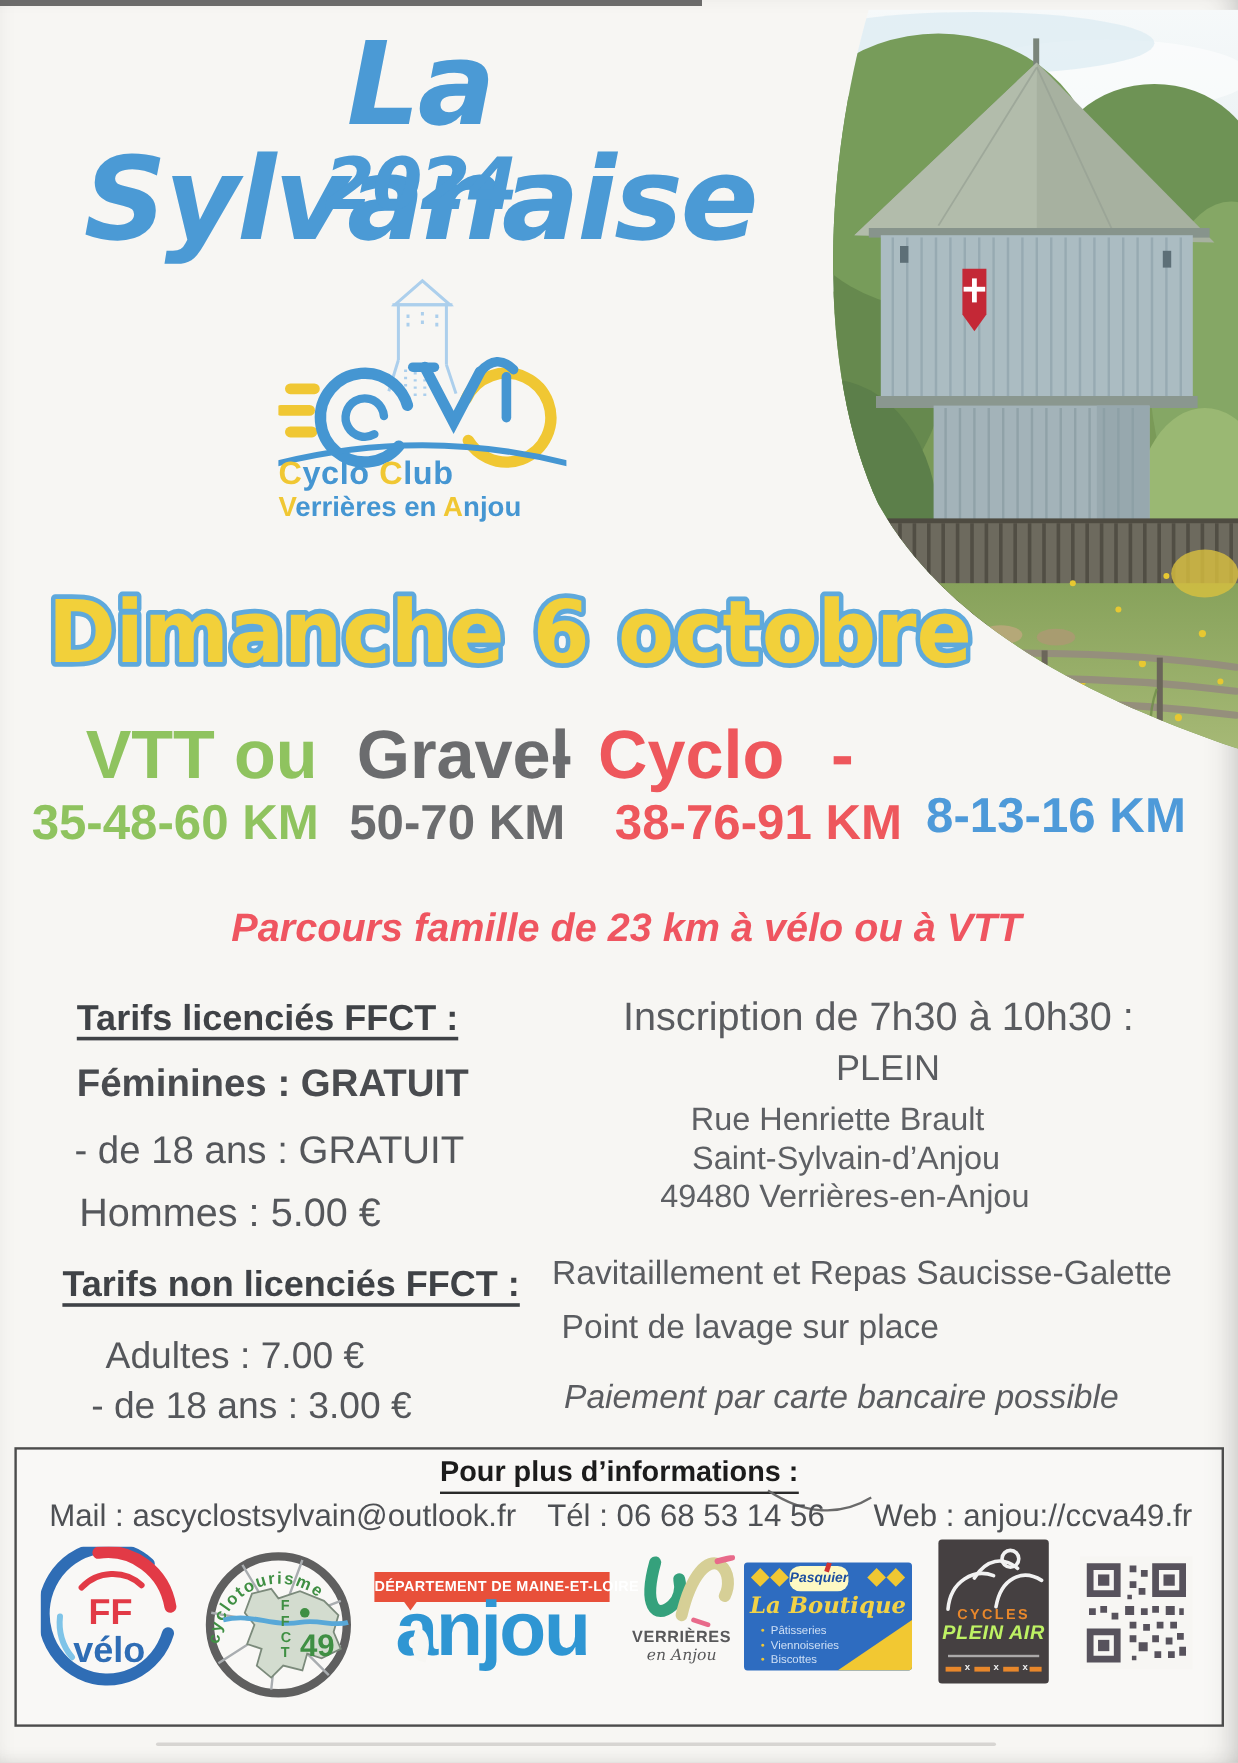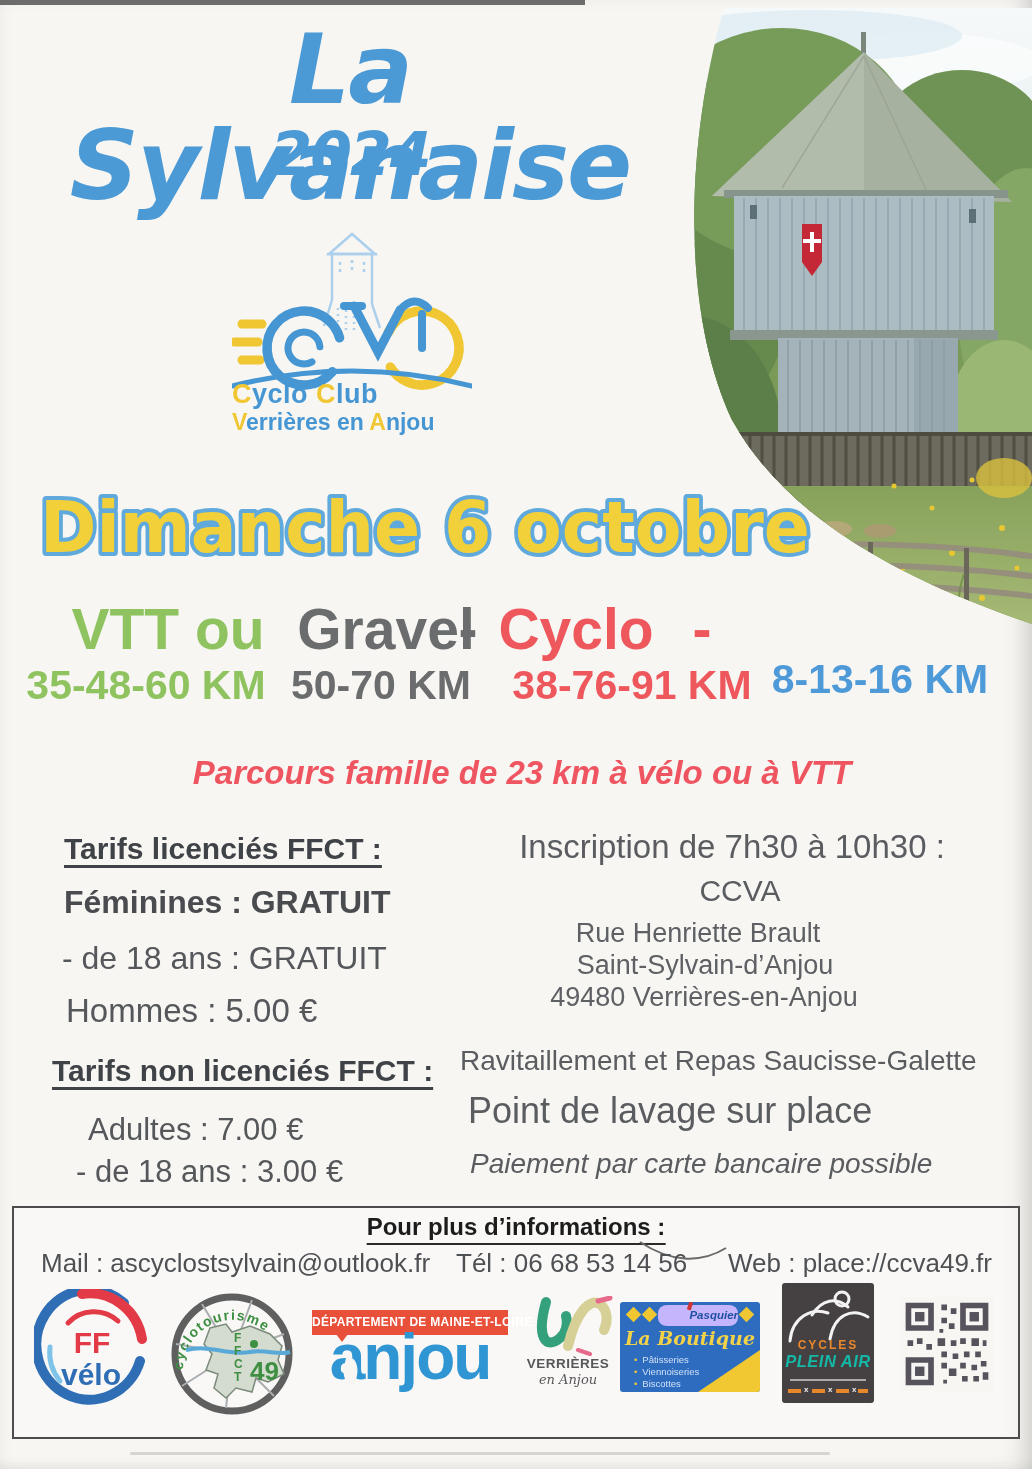--- a/index.html
+++ b/index.html
@@ -34,30 +34,30 @@
   .colline{font-size:31px;color:#55575b;white-space:nowrap;}
   .bold{font-weight:bold;color:#494b4f;}
   .italic{font-style:italic;}
   
   .footbox{left:12px;top:1206px;width:1004px;height:229px;border:2px solid #4c4c4c;background:rgba(255,255,255,.25);}
   .foothead{top:1213px;left:516px;font-weight:bold;font-size:24px;color:#1c1c1c;border-bottom:2.5px solid #2a2a2a;padding-bottom:2px;white-space:nowrap;}
   .contact{top:1248px;font-size:26px;color:#4e5054;white-space:nowrap;}
   
   .pq-card{left:620px;top:1302px;width:140px;height:90px;background:#2e6cc0;border-radius:3px;overflow:hidden;}
   .pq-diamond{position:absolute;width:11px;height:11px;background:#f0c733;transform:rotate(45deg);top:7px;}
-  .pq-banner{position:absolute;left:38px;top:3px;width:80px;height:21px;background:#c4b5fd;border-radius:9px/8px;text-align:right;}
+  .pq-banner{position:absolute;left:38px;top:3px;width:49px;height:21px;background:#fef9c3;border-radius:9px/8px;text-align:center;}
   .pq-brand{font-size:11.5px;font-weight:bold;font-style:italic;color:#1e4fa0;line-height:21px;}
   .pq-tick{position:absolute;left:30px;top:-3px;width:4px;height:8px;background:#cf3333;transform:rotate(18deg);}
   .pq-boutique{position:absolute;left:0;top:25px;width:100%;text-align:center;font-family:"DejaVu Serif",serif;font-style:italic;font-weight:bold;font-size:19px;color:#f2d247;}
   .pq-item{position:absolute;left:14px;font-size:9.5px;color:#cfe0f5;}
   .pq-item::before{content:"•";color:#f0c733;margin-right:5px;}
   .pq-tri{position:absolute;right:0;bottom:0;width:0;height:0;border-left:62px solid transparent;border-bottom:42px solid #f2c832;}
   .pa-card{left:782px;top:1283px;width:92px;height:120px;background:#454041;border-radius:3px;overflow:hidden;}
   .pa-cycles{position:absolute;left:0;top:55px;width:100%;text-align:center;color:#e8872b;font-weight:bold;font-size:12px;letter-spacing:2px;}
-  .pa-main{position:absolute;left:0;top:69px;width:100%;text-align:center;color:#14b8a6;font-weight:bold;font-style:italic;font-size:16.5px;letter-spacing:.5px;}
+  .pa-main{position:absolute;left:0;top:69px;width:100%;text-align:center;color:#bef264;font-weight:bold;font-style:italic;font-size:16.5px;letter-spacing:.5px;}
   .pa-line{position:absolute;left:8px;top:96px;width:76px;height:1.5px;background:rgba(255,255,255,.55);}
   .pa-dash{position:absolute;top:106px;width:13px;height:4px;background:#e8872b;}
   .pa-x{position:absolute;top:102px;color:#eee;font-size:8px;font-weight:bold;}
   .anjou-banner{position:absolute;left:0;top:0;width:196px;height:25px;background:#e8503a;color:#fff;
     font-weight:bold;font-size:12px;text-align:center;line-height:25px;letter-spacing:.3px;white-space:nowrap;}
   .anjou-banner::after{content:"";position:absolute;left:24px;bottom:-7px;border-left:6px solid transparent;border-right:6px solid transparent;border-top:8px solid #e8503a;}
   .anjou-name{position:absolute;left:0;top:10px;width:196px;text-align:center;font-weight:bold;font-size:64px;color:#2f96d3;letter-spacing:-2px;}
   .anjou-leaf{position:absolute;left:31px;top:48px;width:15px;height:26px;background:#f7f6f3;border-radius:0 70% 0 70%;transform:rotate(14deg);}
   .verr-name{position:absolute;left:0;top:60px;width:100%;text-align:center;font-weight:bold;font-size:13.5px;color:#58585a;letter-spacing:.5px;}
   .verr-sub{position:absolute;left:0;top:76px;width:100%;text-align:center;font-family:"DejaVu Serif",serif;font-style:italic;font-size:13px;color:#58585a;}
@@ -220,37 +220,37 @@
   <div class="abs colhead" style="left:64px;top:832px;">Tarifs licenciés FFCT :</div>
   <div class="abs colline bold" style="left:64px;top:884px;font-size:32px;">Féminines : GRATUIT</div>
   <div class="abs colline" style="left:62px;top:940px;font-size:32px;">- de 18 ans : GRATUIT</div>
   <div class="abs colline" style="left:66px;top:992px;font-size:33px;">Hommes : 5.00 €</div>
 
   <div class="abs colhead" style="left:52px;top:1054px;">Tarifs non licenciés FFCT :</div>
   <div class="abs colline" style="left:88px;top:1112px;font-size:31px;">Adultes : 7.00 €</div>
   <div class="abs colline" style="left:76px;top:1154px;font-size:31px;">- de 18 ans : 3.00 €</div>
 
   <div class="abs ctr colline" style="left:732px;top:828px;font-size:33px;color:#5a5c60;">Inscription de 7h30 à 10h30 :</div>
-  <div class="abs ctr colline" style="left:740px;top:874px;font-size:30px;color:#5a5c60;">CCVA</div>
+  <div class="abs ctr colline" style="left:740px;top:874px;font-size:30px;color:#5a5c60;">PLEIN</div>
   <div class="abs ctr colline" style="left:698px;top:918px;font-size:27px;color:#5e6064;">Rue Henriette Brault</div>
   <div class="abs ctr colline" style="left:705px;top:950px;font-size:27px;color:#5e6064;">Saint-Sylvain-d’Anjou</div>
   <div class="abs ctr colline" style="left:704px;top:982px;font-size:27px;color:#5e6064;">49480 Verrières-en-Anjou</div>
 
   <div class="abs colline" style="left:460px;top:1045px;font-size:28px;color:#5a5c60;">Ravitaillement et Repas Saucisse-Galette</div>
-  <div class="abs colline" style="left:468px;top:1090px;font-size:36px;color:#5a5c60;">Point de lavage sur place</div>
+  <div class="abs colline" style="left:468px;top:1090px;font-size:28px;color:#5a5c60;">Point de lavage sur place</div>
   <div class="abs colline italic" style="left:470px;top:1148px;font-size:28px;color:#5a5c60;">Paiement par carte bancaire possible</div>
 
   <div class="abs footbox"></div>
   <div class="abs ctr foothead">Pour plus d’informations :</div>
   <svg class="abs" style="left:638px;top:1240px;" width="92" height="28" viewBox="0 0 92 28">
     <path d="M2,2 C32,22 62,24 88,8" stroke="#6a6a6a" stroke-width="2" fill="none"></path>
   </svg>
   <div class="abs contact" style="left:41px;">Mail :  ascyclostsylvain@outlook.fr</div>
   <div class="abs contact" style="left:456px;">Tél : 06 68 53 14 56</div>
-  <div class="abs contact" style="left:728px;">Web : place://ccva49.fr</div>
+  <div class="abs contact" style="left:728px;">Web : anjou://ccva49.fr</div>
 
   <svg class="abs" style="left:34px;top:1289px;" width="114" height="118" viewBox="0 0 114 118">
     <path d="M90,14 A53,55 0 1 0 106,72" stroke="#2f6db5" stroke-width="10" fill="none" stroke-linecap="round"></path>
     <path d="M48,5 A53,55 0 0 1 108,50" stroke="#e23a46" stroke-width="10" fill="none" stroke-linecap="round"></path>
     <path d="M34,34 A34,32 0 0 1 84,32" stroke="#e23a46" stroke-width="5" fill="none" stroke-linecap="round"></path>
     <path d="M26,92 A42,44 0 0 1 16,58" stroke="#7fc4e8" stroke-width="5" fill="none" stroke-linecap="round"></path>
     <text x="58" y="64" text-anchor="middle" font-size="30" font-weight="bold" fill="#e23a46" font-family="Liberation Sans, sans-serif">FF</text>
     <text x="57" y="96" text-anchor="middle" font-size="30" font-weight="bold" fill="#2f6db5" font-family="Liberation Sans, sans-serif">vélo</text>
   </svg>
 

